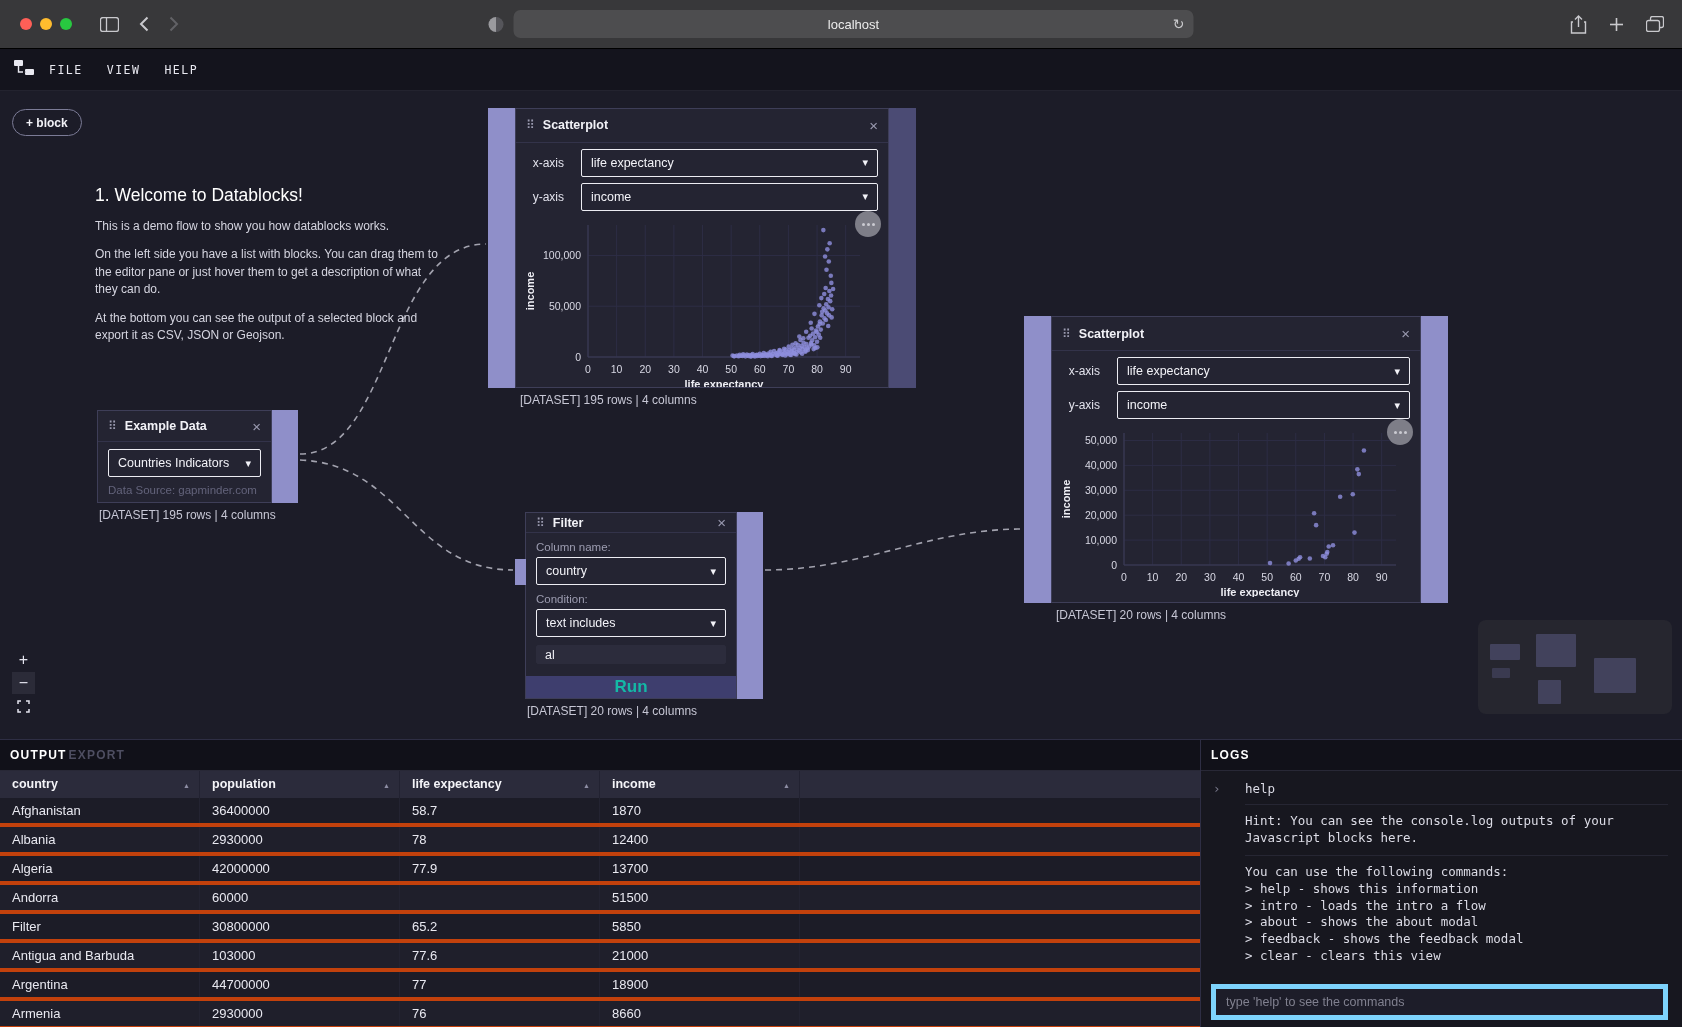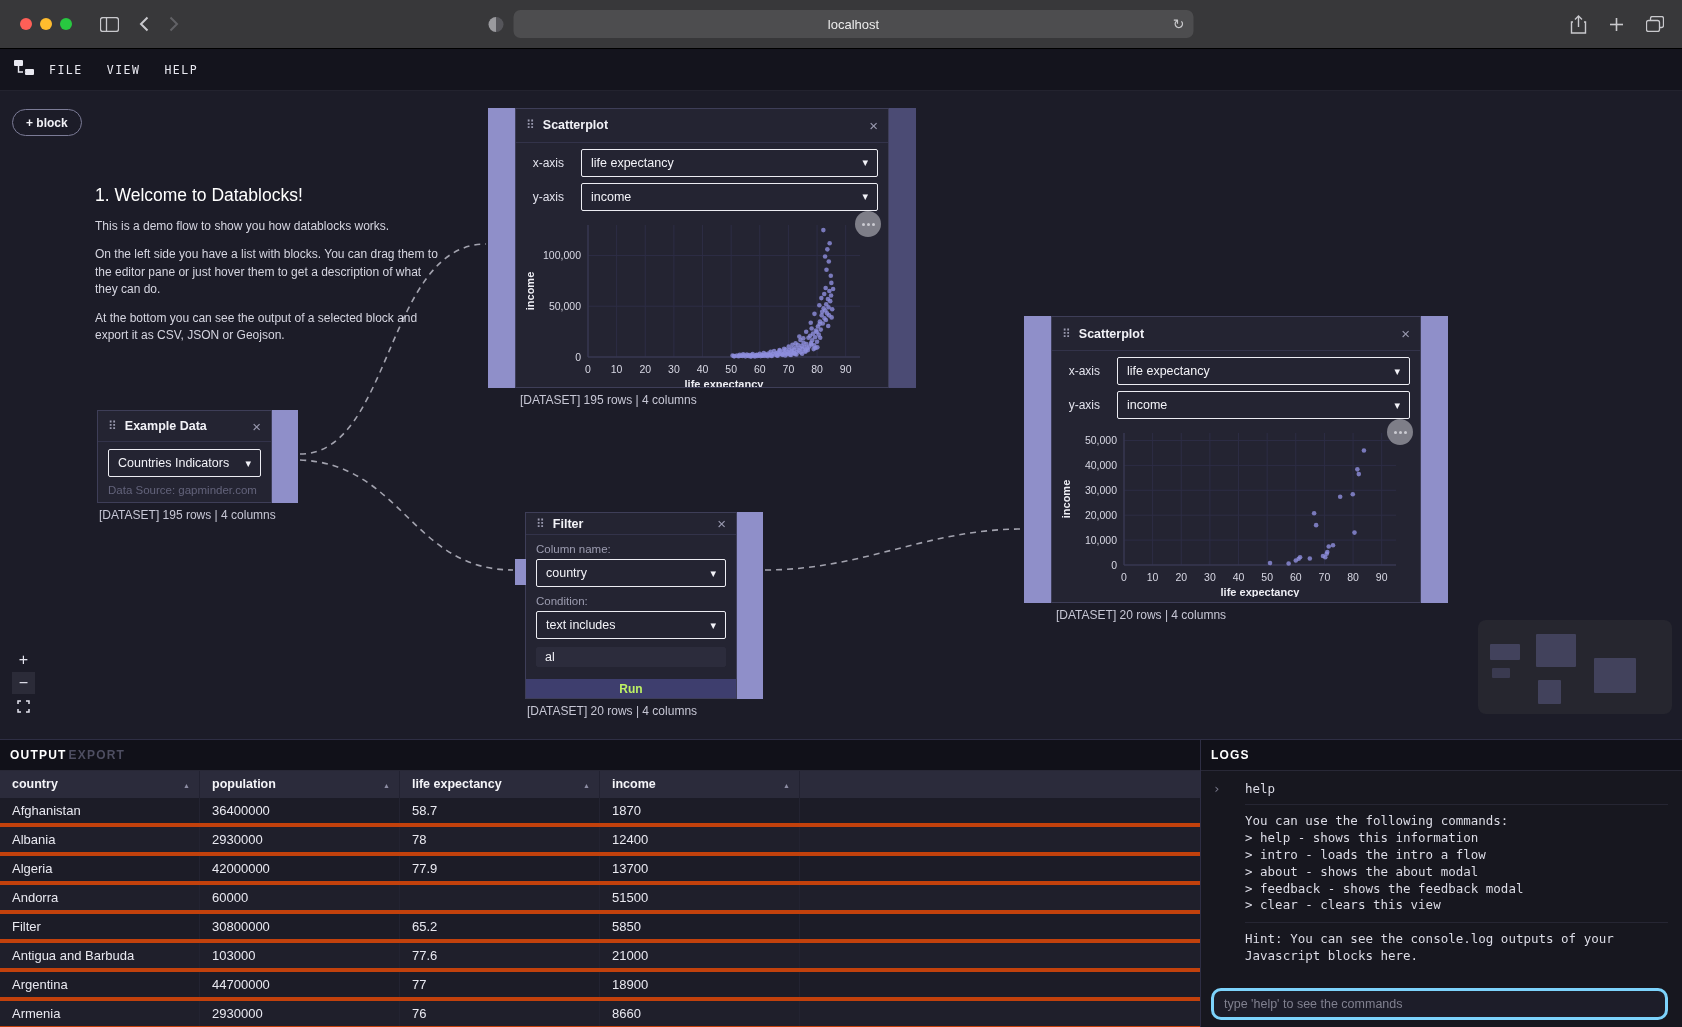--- a/index.html
+++ b/index.html
@@ -54,21 +54,21 @@
   .dropdown .chev{margin-left:auto;font-size:11px;color:#f3f3f8;}
   .chart-svg{margin:6px 4px 0 4px;font-family:"Liberation Sans",sans-serif;}
   .more-btn{position:absolute;right:7px;width:26px;height:26px;border-radius:50%;background:#8e8e97;opacity:.85;
     display:flex;align-items:center;justify-content:center;gap:2px;cursor:pointer;}
   .more-btn i{width:3px;height:3px;border-radius:50%;background:#e8e8ee;display:block;}
   .caption{position:absolute;font-size:12px;color:#c7c7d5;}
 
   .muted-label{font-size:11.5px;color:#9c9cb0;margin:8px 10px 4px 10px;}
   .text-input{margin:8px 10px 0 10px;height:25px;background:#2c2c3c;border:1px solid #2c2c3c;border-radius:2px;
     color:#f0f0f6;font-size:12.5px;padding:0 8px;font-family:"Liberation Sans",sans-serif;}
-  .run-btn{margin:12px 0 0 0;height:25px;background:#3e3e6e;border:none;color:#bef264;font-weight:700;font-size:12px;
+  .run-btn{margin:12px 0 0 0;height:25px;background:#3e3e6e;border:none;color:#14b8a6;font-weight:700;font-size:17px;
     font-family:"Liberation Sans",sans-serif;cursor:pointer;width:100%;}
   .source-text{font-size:11.5px;color:#63637b;margin:7px 10px 0 10px;}
   .in-nub{position:absolute;left:-11px;top:46px;width:11px;height:26px;background:#8f8fc9;}
 
   .zoomctrl{position:absolute;left:12px;top:558px;display:flex;flex-direction:column;gap:1px;}
   .zbtn{width:23px;height:22px;display:flex;align-items:center;justify-content:center;color:#e3e3ee;font-size:16px;cursor:pointer;}
   .zbtn.mid{background:#2b2b38;}
 
   .minimap{position:absolute;left:1478px;top:529px;width:194px;height:94px;background:#26262f;border-radius:8px;}
   .minimap .mrect{position:absolute;background:#42425c;border-radius:1px;}
@@ -88,22 +88,22 @@
   .tr:nth-child(even){background:#1f1f2b;}
   .td{width:200px;flex:none;line-height:25px;padding:0 12px;font-size:13px;color:#e9e9f1;border-right:1px solid #232331;
     box-sizing:border-box;white-space:nowrap;overflow:hidden;}
 
   .logs-panel{flex:1;border-left:1px solid #2e2e44;display:flex;flex-direction:column;position:relative;background:#17171f;}
   .logs-body{flex:1;padding:2px 14px 0 12px;font-family:"DejaVu Sans Mono", monospace;font-size:12.5px;color:#dcdce6;overflow:hidden;}
   .log-prompt{display:flex;padding:8px 0 8px 0;}
   .log-chev{width:32px;color:#7a7a8c;flex:none;}
   .log-block{margin-left:32px;padding:8px 0;border-top:1px solid #262633;line-height:1.35;}
   .log-line{white-space:pre-wrap;}
-  .logs-input{position:absolute;left:10px;right:14px;bottom:10px;height:26px;background:#1d1d29;border:3px solid #7dd3fc;
-    border-radius:10px;color:#e8e8f0;font-size:12.5px;padding:0 10px;font-family:"Liberation Sans",sans-serif;}
+  .logs-input{position:absolute;left:10px;right:14px;bottom:10px;height:26px;background:#1d1d29;border:5px solid #7dd3fc;
+    border-radius:0;color:#e8e8f0;font-size:12.5px;padding:0 10px;font-family:"Liberation Sans",sans-serif;}
   .logs-input::placeholder{color:#80808f;}
 </style>
 </head>
 <body>
 
 <div class="app">
 
   <div class="chrome">
     <div class="traffic">
       <span class="tl red"></span>
@@ -636,28 +636,28 @@
 
     <div class="logs-panel">
       <div class="panel-bar">
         <span class="panel-title">LOGS</span>
       </div>
       <div class="logs-body">
         <div class="log-prompt">
           <span class="log-chev">›</span>
           <span>help</span>
         </div>
+        <div class="log-block">
+          <div class="log-line">Hint: You can see the console.log outputs of your Javascript blocks here.</div>
+        </div>
         <div class="log-block" id="log-response">
             <div class="log-line">You can use the following commands:</div>
             <div class="log-line">&gt; help - shows this information</div>
             <div class="log-line">&gt; intro - loads the intro a flow</div>
             <div class="log-line">&gt; about - shows the about modal</div>
             <div class="log-line">&gt; feedback - shows the feedback modal</div>
             <div class="log-line">&gt; clear - clears this view</div>
           </div>
-        <div class="log-block">
-          <div class="log-line">Hint: You can see the console.log outputs of your Javascript blocks here.</div>
-        </div>
       </div>
       <input class="logs-input" placeholder="type 'help' to see the commands" style="">
     </div>
   </div>
 </div>
 
 </body></html>

